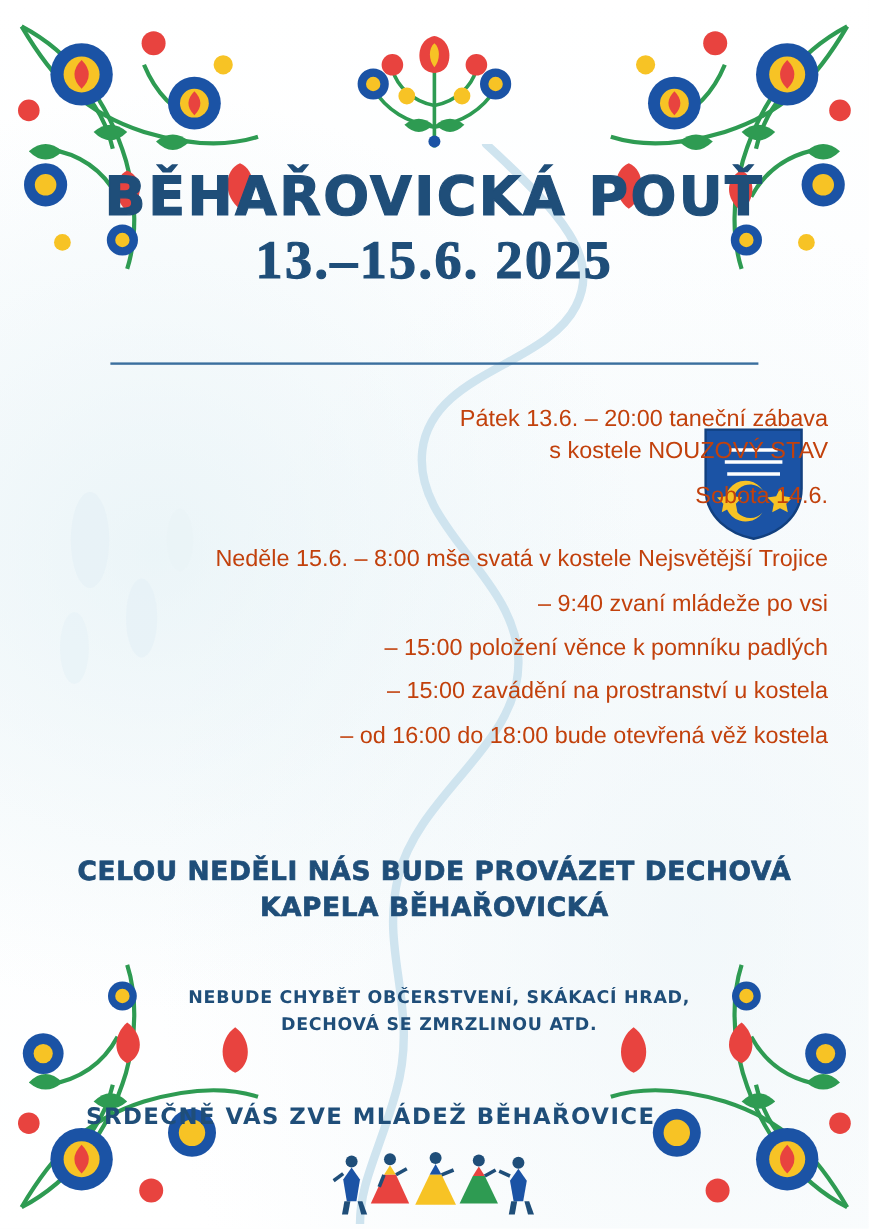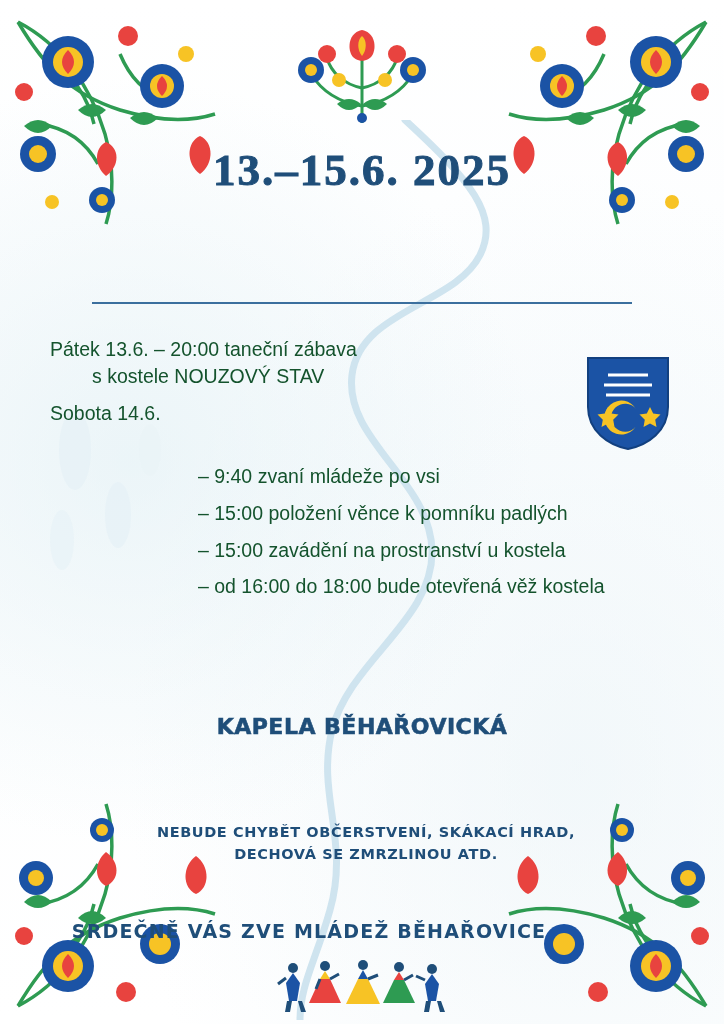--- a/index.html
+++ b/index.html
@@ -91,24 +91,25 @@
     height: 2px;
     background: #3b6f9e;
   }
 
   
   .program {
     position: absolute;
     top: 336px;
     left: 50px;
     width: 640px;
-    color: #14532d;
+    color: #c2410c;
     font-family: "Liberation Sans", sans-serif;
     font-size: 19.5px;
     line-height: 1.38;
+    text-align: right;
   }
   .p-row { white-space: pre; }
   .p-gap-sm { height: 10px; }
   .p-gap-md { height: 26px; }
   .p-indent-1 { padding-left: 42px; }
   .p-indent-2 { padding-left: 148px; }
 
   
   .emblem {
     position: absolute;
@@ -322,20 +323,21 @@
       <circle cx="116" cy="22" r="10" fill="#e8433f"></circle>
       <circle cx="14" cy="78" r="9" fill="#e8433f"></circle>
       <circle cx="92" cy="184" r="12" fill="#1b53a5"></circle>
       <circle cx="92" cy="184" r="6" fill="#f7c325"></circle>
       <path d="M68 96 q14 -12 28 0 q-14 14 -28 0 Z" fill="#2e9b52"></path>
       <path d="M14 112 q14 -12 28 0 q-14 14 -28 0 Z" fill="#2e9b52"></path>
     </svg>
   </div>
 
   <div class="title-wrap">
+    <div class="title-line1">BĚHAŘOVICKÁ POUŤ</div>
     <div class="title-line2">13.–15.6. 2025</div>
   </div>
   <div class="divider"></div>
 
   <div class="emblem">
     <svg viewBox="0 0 88 96">
       <path d="M4 3 H84 V52 C84 76, 64 90, 44 94 C 24 90, 4 76, 4 52 Z" fill="#1b53a5" stroke="#12407f" stroke-width="2"></path>
       <g stroke="#ffffff" stroke-width="3" fill="none">
         <path d="M24 20 H64"></path>
         <path d="M20 30 H68"></path>
@@ -346,31 +348,33 @@
       <path d="M66 52 l3.2 6.6 7.3 1 -5.3 5.1 1.3 7.2 -6.5 -3.4 -6.5 3.4 1.3 -7.2 -5.3 -5.1 7.3 -1 Z" fill="#f7c325"></path>
     </svg>
   </div>
 
   <div class="program">
     <div class="p-row">Pátek 13.6. – 20:00 taneční zábava</div>
     <div class="p-row p-indent-1">s kostele NOUZOVÝ STAV</div>
     <div class="p-gap-sm"></div>
     <div class="p-row">Sobota 14.6.</div>
     <div class="p-gap-md"></div>
+    <div class="p-row">Neděle 15.6. – 8:00 mše svatá v kostele Nejsvětější Trojice</div>
     <div class="p-gap-sm"></div>
     <div class="p-row p-indent-2">– 9:40 zvaní mládeže po vsi</div>
     <div class="p-gap-sm"></div>
     <div class="p-row p-indent-2">– 15:00 položení věnce k pomníku padlých</div>
     <div class="p-gap-sm"></div>
     <div class="p-row p-indent-2">– 15:00 zavádění na prostranství u kostela</div>
     <div class="p-gap-sm"></div>
     <div class="p-row p-indent-2">– od 16:00 do 18:00 bude otevřená věž kostela</div>
   </div>
 
   <div class="band">
+    <div>CELOU NEDĚLI NÁS BUDE PROVÁZET DECHOVÁ</div>
     <div>KAPELA BĚHAŘOVICKÁ</div>
   </div>
 
   <div class="note">
     <div>NEBUDE CHYBĚT OBČERSTVENÍ, SKÁKACÍ HRAD,</div>
     <div>DECHOVÁ SE ZMRZLINOU ATD.</div>
   </div>
 
   <div class="invite">SRDEČNĚ VÁS ZVE MLÁDEŽ BĚHAŘOVICE</div>
 

